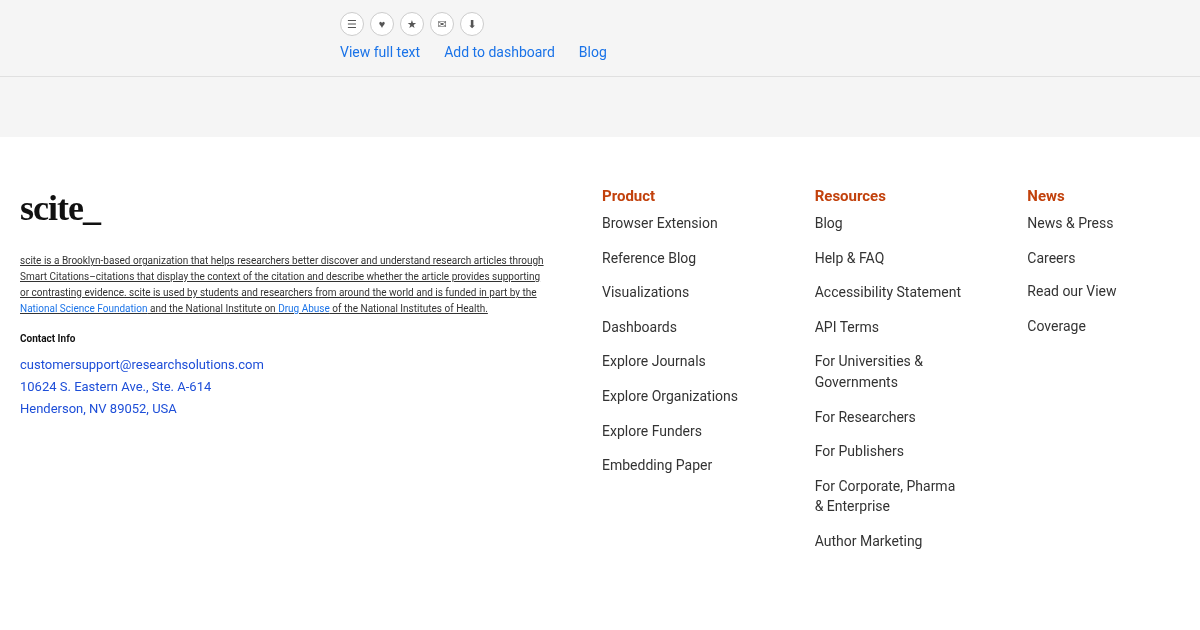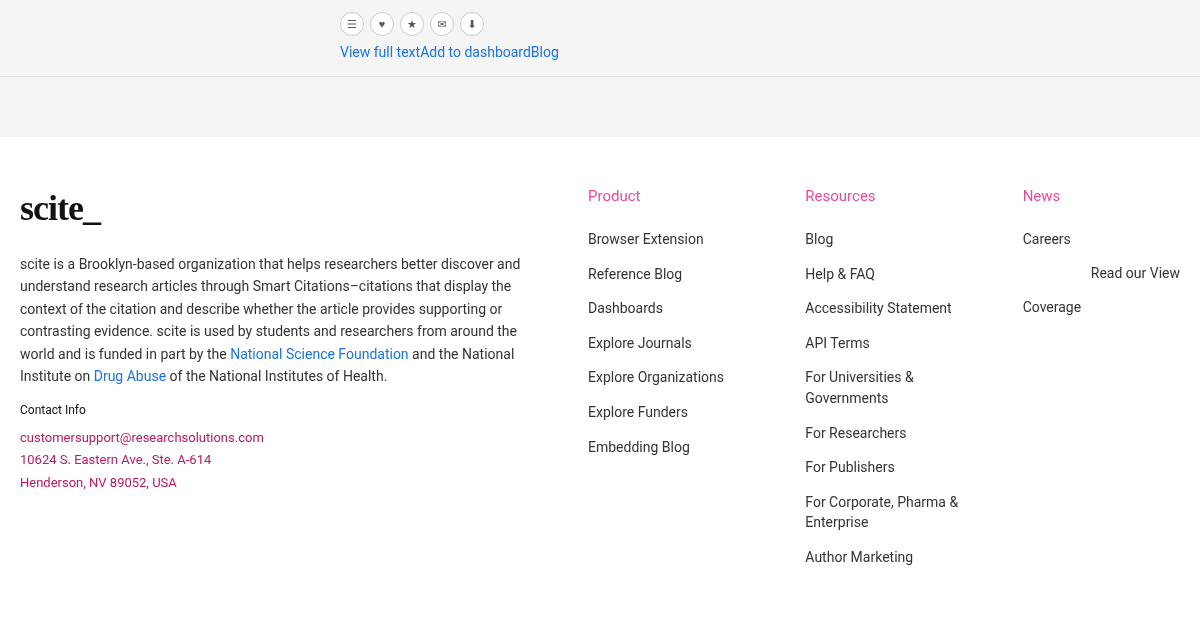--- a/index.html
+++ b/index.html
@@ -37,113 +37,114 @@
       background: #fff;
       display: inline-flex;
       align-items: center;
       justify-content: center;
       font-size: 11px;
       color: #555;
     }
 
     .top-bar-links {
       display: flex;
+      gap: 24px;
     }
 
     .top-bar-links a {
       color: #1a73e8;
       text-decoration: none;
       font-size: 14px;
     }
 
     .divider {
       height: 60px;
       background: #f5f5f5;
     }
 
     .footer {
       background: #fff;
       padding: 50px 20px 40px 20px;
       display: flex;
-      gap: 38px;
+      gap: 52px;
     }
 
     .footer-brand {
       flex: 0 0 530px;
       max-width: 530px;
     }
 
     .brand-logo {
       font-size: 36px;
       font-weight: 900;
       color: #111;
       letter-spacing: -1px;
       margin-bottom: 24px;
       font-family: Georgia, serif;
     }
 
     .brand-description {
-      font-size: 14px;
+      font-size: 10px;
       line-height: 1.6;
       color: #333;
+      text-decoration: underline;
     }
 
     .brand-description a {
       color: #1a73e8;
       text-decoration: none;
     }
 
     .contact-section {
       margin-top: 16px;
     }
 
     .contact-title {
-      font-size: 12px;
-      font-weight: 400;
+      font-size: 10px;
+      font-weight: 700;
       color: #111;
       margin-bottom: 10px;
     }
 
     .contact-info {
       font-size: 13px;
       line-height: 1.7;
-      color: #be185d;
+      color: #1d4ed8;
     }
 
     .footer-columns {
       display: flex;
       gap: 60px;
       flex: 1;
     }
 
     .footer-col {
       flex: 1;
     }
 
     .footer-col-title {
       font-size: 15px;
-      font-weight: 400;
-      color: #ec4899;
-      margin-bottom: 24px;
+      font-weight: 700;
+      color: #c2410c;
+      margin-bottom: 8px;
     }
 
     .footer-col ul {
       list-style: none;
     }
 
     .footer-col ul li {
       margin-bottom: 14px;
     }
 
     .footer-col ul li a {
       color: #333;
       text-decoration: none;
       font-size: 14px;
       line-height: 1.4;
-      text-align: right;
     }
 
     .read-our-paper {
       display: block;
       line-height: 1.4;
     }
   </style>
 </head>
 <body>
 
@@ -181,25 +182,26 @@
     </div>
   </div>
 
   <div class="footer-columns">
 
     <div class="footer-col">
       <div class="footer-col-title">Product</div>
       <ul>
         <li><a href="#">Browser Extension</a></li>
         <li><a href="#">Reference Blog</a></li>
+        <li><a href="#">Visualizations</a></li>
         <li><a href="#">Dashboards</a></li>
         <li><a href="#">Explore Journals</a></li>
         <li><a href="#">Explore Organizations</a></li>
         <li><a href="#">Explore Funders</a></li>
-        <li><a href="#">Embedding Blog</a></li>
+        <li><a href="#">Embedding Paper</a></li>
       </ul>
     </div>
 
     <div class="footer-col">
       <div class="footer-col-title">Resources</div>
       <ul>
         <li><a href="#">Blog</a></li>
         <li><a href="#">Help &amp; FAQ</a></li>
         <li><a href="#">Accessibility Statement</a></li>
         <li><a href="#">API Terms</a></li>
@@ -207,20 +209,21 @@
         <li><a href="#">For Researchers</a></li>
         <li><a href="#">For Publishers</a></li>
         <li><a href="#">For Corporate, Pharma &amp; Enterprise</a></li>
         <li><a href="#">Author Marketing</a></li>
       </ul>
     </div>
 
     <div class="footer-col">
       <div class="footer-col-title">News</div>
       <ul>
+        <li><a href="#">News &amp; Press</a></li>
         <li><a href="#">Careers</a></li>
         <li>
             <a href="#" class="read-our-paper">Read our View</a>
           </li>
         <li><a href="#">Coverage</a></li>
       </ul>
     </div>
 
   </div>
 </div>

